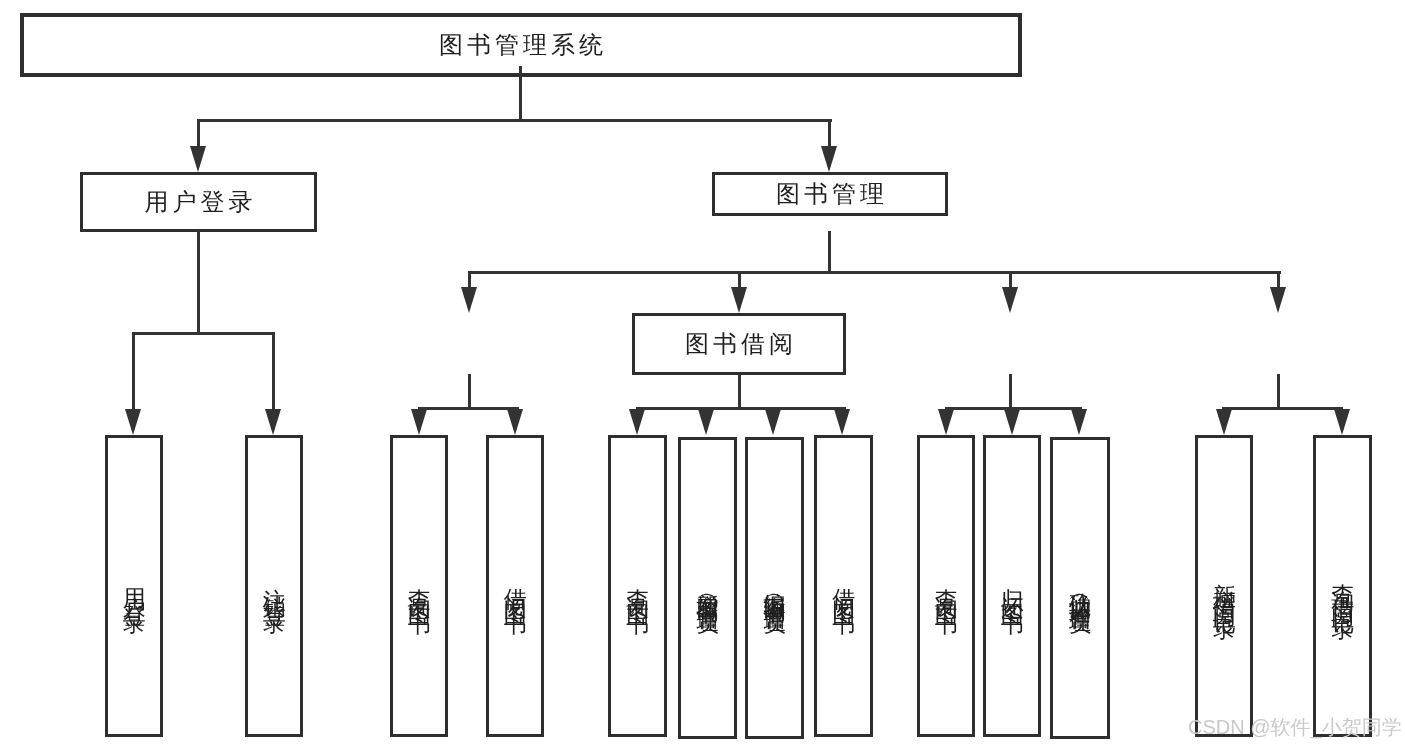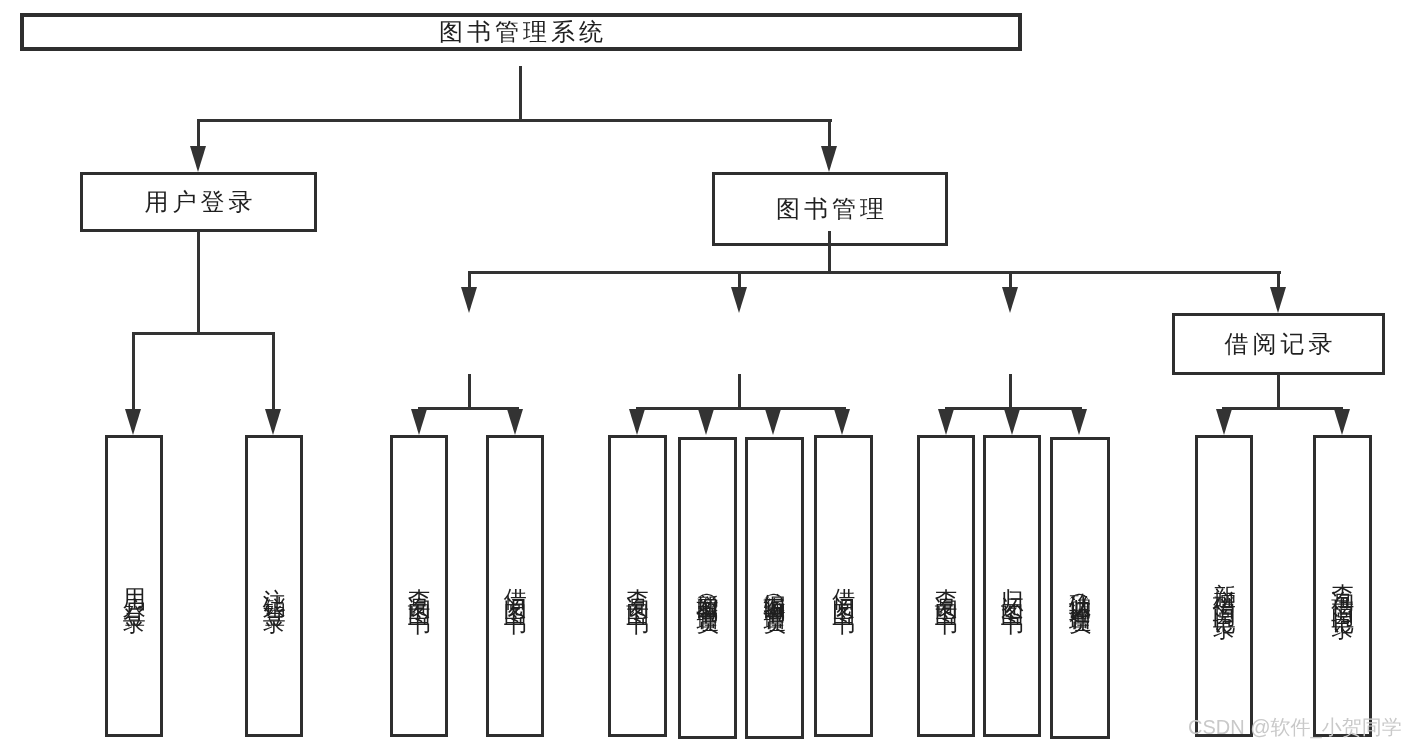--- a/index.html
+++ b/index.html
@@ -53,35 +53,35 @@
     color:#c9c9c9;
     white-space:nowrap;
     z-index:5;
   }
 </style>
 </head>
 <body>
 
 <div id="stage">
 
-  <div class="box root-box" style="left:20px;top:13px;width:1002px;height:38px">
+  <div class="box root-box" style="left:20px;top:13px;width:1002px;height:64px">
     <span class="hlabel">图书管理系统</span>
   </div>
 
   <div class="vline" style="left:519px;top:66px;height:56px"></div>
   <div class="hline" style="left:197px;top:119px;width:635px"></div>
   <div class="vline" style="left:197px;top:119px;height:32px"></div>
   <div class="vline" style="left:828px;top:119px;height:32px"></div>
   <div class="arrow" style="left:190px;top:146px"></div>
   <div class="arrow" style="left:821px;top:146px"></div>
 
   <div class="box" style="left:80px;top:172px;width:237px;height:60px">
     <span class="hlabel">用户登录</span>
   </div>
-  <div class="box" style="left:712px;top:172px;width:236px;height:74px">
+  <div class="box" style="left:712px;top:172px;width:236px;height:44px">
     <span class="hlabel">图书管理</span>
   </div>
 
   <div class="vline" style="left:197px;top:231px;height:103px"></div>
   <div class="hline" style="left:132px;top:332px;width:143px"></div>
   <div class="vline" style="left:132px;top:332px;height:80px"></div>
   <div class="vline" style="left:272px;top:332px;height:80px"></div>
   <div class="arrow" style="left:125px;top:409px"></div>
   <div class="arrow" style="left:265px;top:409px"></div>
 
@@ -89,22 +89,22 @@
   <div class="hline" style="left:468px;top:271px;width:813px"></div>
   <div class="vline" style="left:468px;top:271px;height:20px"></div>
   <div class="vline" style="left:738px;top:271px;height:20px"></div>
   <div class="vline" style="left:1009px;top:271px;height:20px"></div>
   <div class="vline" style="left:1277px;top:271px;height:20px"></div>
   <div class="arrow" style="left:461px;top:287px"></div>
   <div class="arrow" style="left:731px;top:287px"></div>
   <div class="arrow" style="left:1002px;top:287px"></div>
   <div class="arrow" style="left:1270px;top:287px"></div>
 
-  <div class="box" style="left:1172px;top:313px;width:213px;height:62px">
-    <span class="hlabel">借阅记录</span>
+  <div class="box" style="left:632px;top:313px;width:214px;height:62px">
+    <span class="hlabel">图书借阅</span>
   </div>
 
   <div class="vline" style="left:468px;top:374px;height:36px"></div>
   <div class="hline" style="left:418px;top:407px;width:101px"></div>
   <div class="arrow" style="left:411px;top:409px"></div>
   <div class="arrow" style="left:507px;top:409px"></div>
 
   <div class="vline" style="left:738px;top:374px;height:36px"></div>
   <div class="hline" style="left:636px;top:407px;width:210px"></div>
   <div class="arrow" style="left:629px;top:409px"></div>

